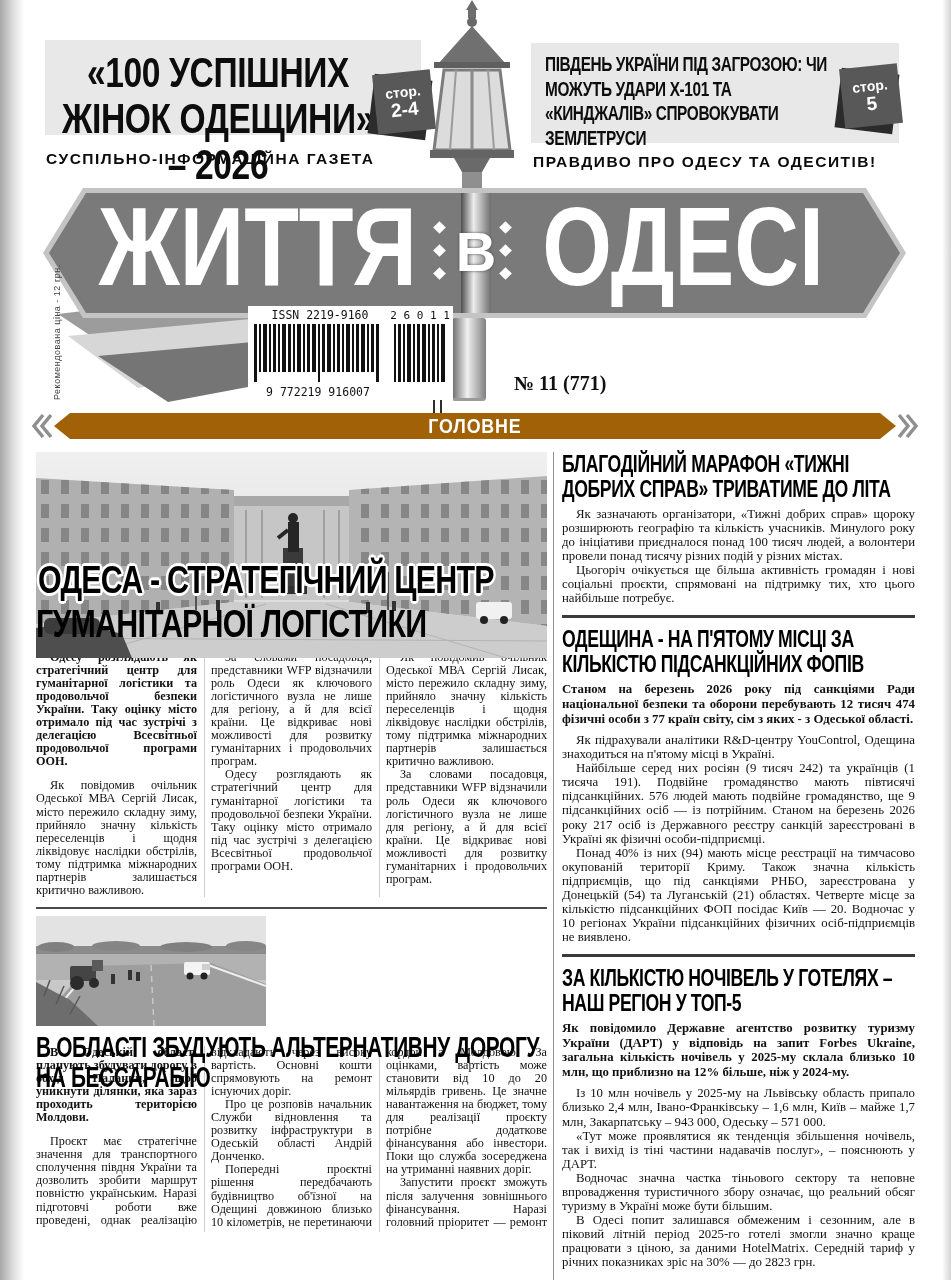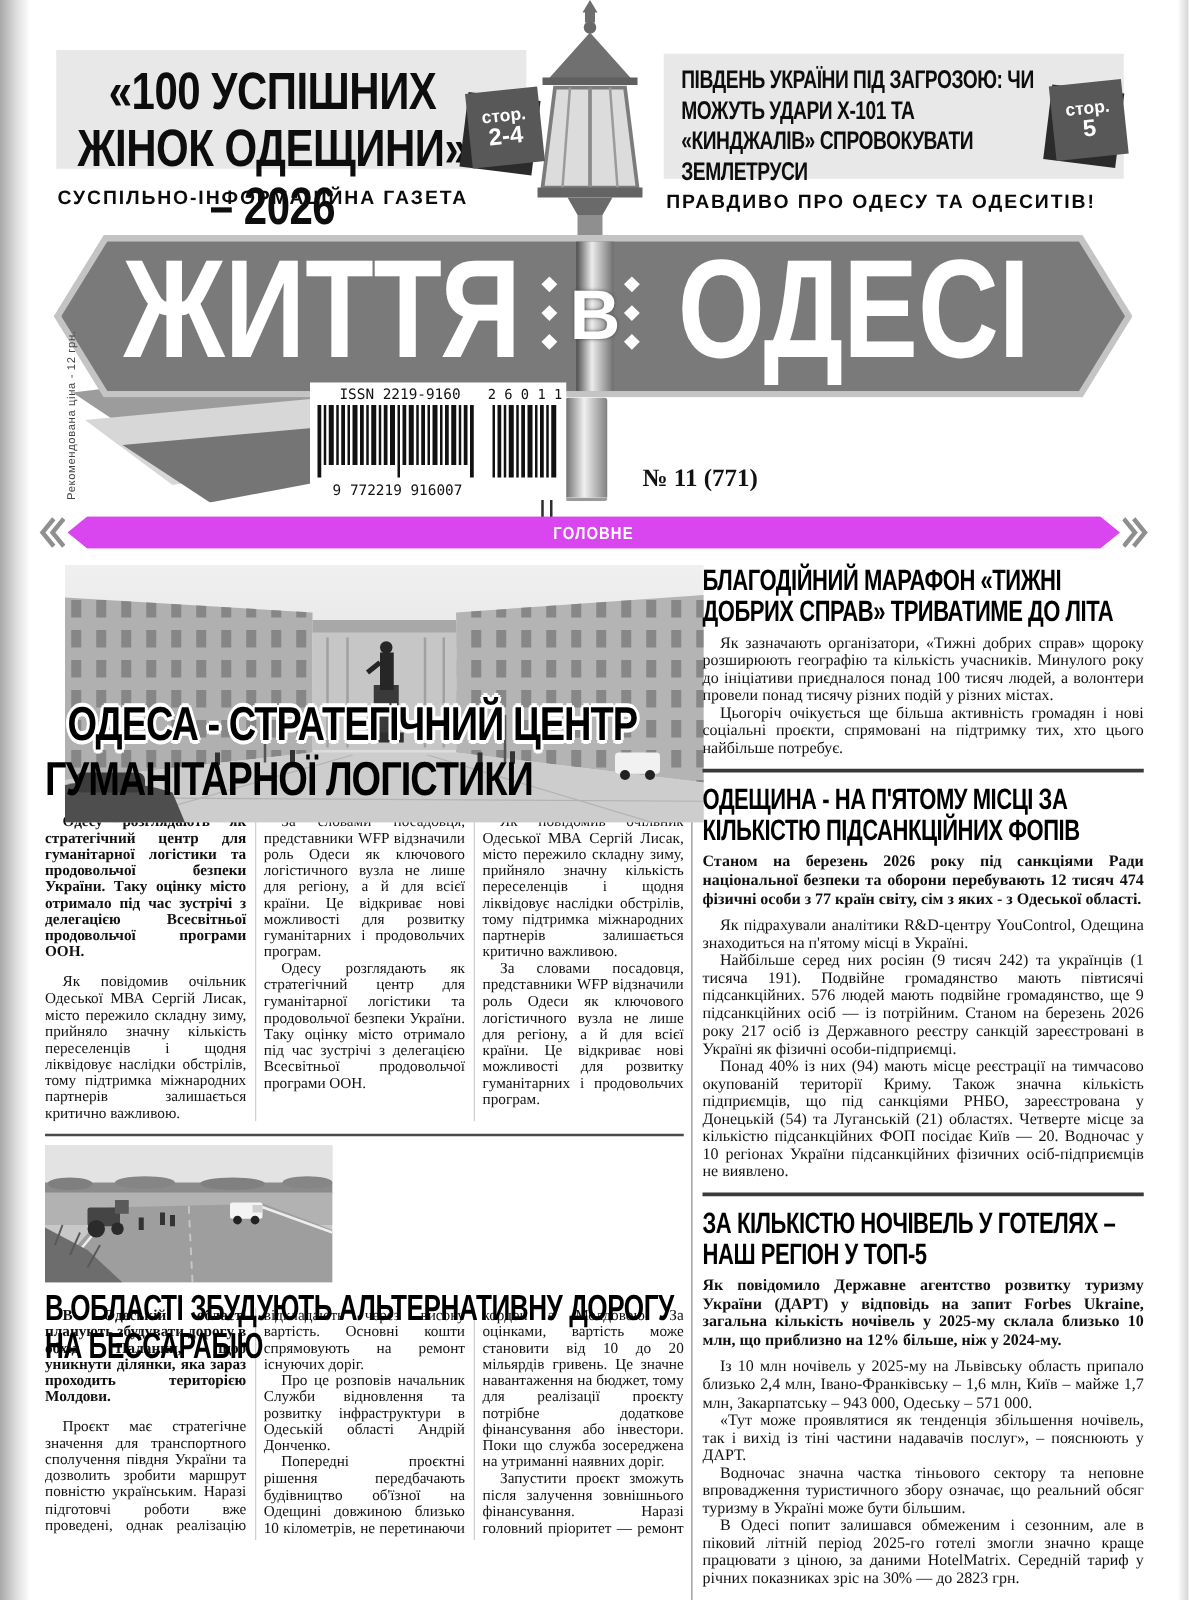--- a/index.html
+++ b/index.html
@@ -63,33 +63,33 @@
       border-left:2.5px solid #2e2e2e;border-right:2.5px solid #2e2e2e;box-sizing:border-box;}
 
   .barcode-box{position:absolute;left:248px;top:306px;width:205px;height:94px;background:#fff;z-index:4;}
   .price-note{position:absolute;left:52px;top:400px;transform:rotate(-90deg);transform-origin:0 0;
       font-family:"Liberation Sans",sans-serif;font-size:9px;color:#444;white-space:nowrap;letter-spacing:.5px;z-index:4;}
   .issue-no{position:absolute;left:514px;top:372px;font-family:"Liberation Serif",serif;font-weight:700;
       font-size:20px;z-index:4;}
 
   
   .section-banner{position:absolute;left:30px;top:412px;width:890px;height:28px;z-index:4;}
-  .sb-bar{position:absolute;left:24px;right:24px;top:1px;bottom:1px;background:#d946ef;color:#fff;
-      text-align:center;font-family:"Liberation Sans",sans-serif;font-weight:700;font-size:14px;line-height:26px;
+  .sb-bar{position:absolute;left:24px;right:24px;top:1px;bottom:1px;background:#a16207;color:#fff;
+      text-align:center;font-family:"Liberation Sans",sans-serif;font-weight:700;font-size:21px;line-height:26px;
       letter-spacing:1px;
       clip-path:polygon(0 50%,16px 0,calc(100% - 16px) 0,100% 50%,calc(100% - 16px) 100%,16px 100%);}
   .sb-bar span{display:inline-block;transform:scaleX(.85);}
   .chev{position:absolute;top:1px;width:22px;height:26px;}
   .chev.left{left:0;} .chev.right{right:0;}
 
   
   .left-col{position:absolute;left:36px;top:452px;width:511px;z-index:1;}
   .v-sep{position:absolute;left:553px;top:452px;height:828px;border-left:1.5px solid #8f8f8f;z-index:1;}
 
-  .photo-wrap{position:relative;width:511px;height:150px;margin-left:16px;}
+  .photo-wrap{position:relative;width:511px;height:150px;}
   .photo-wrap svg{display:block;}
   .head1{position:absolute;left:2px;bottom:0px;margin:0;white-space:nowrap;
       font-family:"Liberation Sans",sans-serif;font-weight:700;font-size:38px;letter-spacing:-1px;color:#000;}
   .head1 .cx80, .h1b .cx80{white-space:nowrap;}
   .outline{text-shadow:-3px 0 #fff,3px 0 #fff,0 -3px #fff,0 3px #fff,-2px -2px #fff,2px -2px #fff,2px 2px #fff,-2px 2px #fff;}
   .h1b{margin:2px 0 0;font-family:"Liberation Sans",sans-serif;font-weight:700;font-size:38px;line-height:40px;
       letter-spacing:-1px;color:#000;white-space:nowrap;}
 
   .body3{column-count:3;column-gap:14px;column-rule:1px solid #cfcfcf;column-fill:auto;overflow:hidden;
       text-align:justify;font-size:12.2px;line-height:1.07;}

